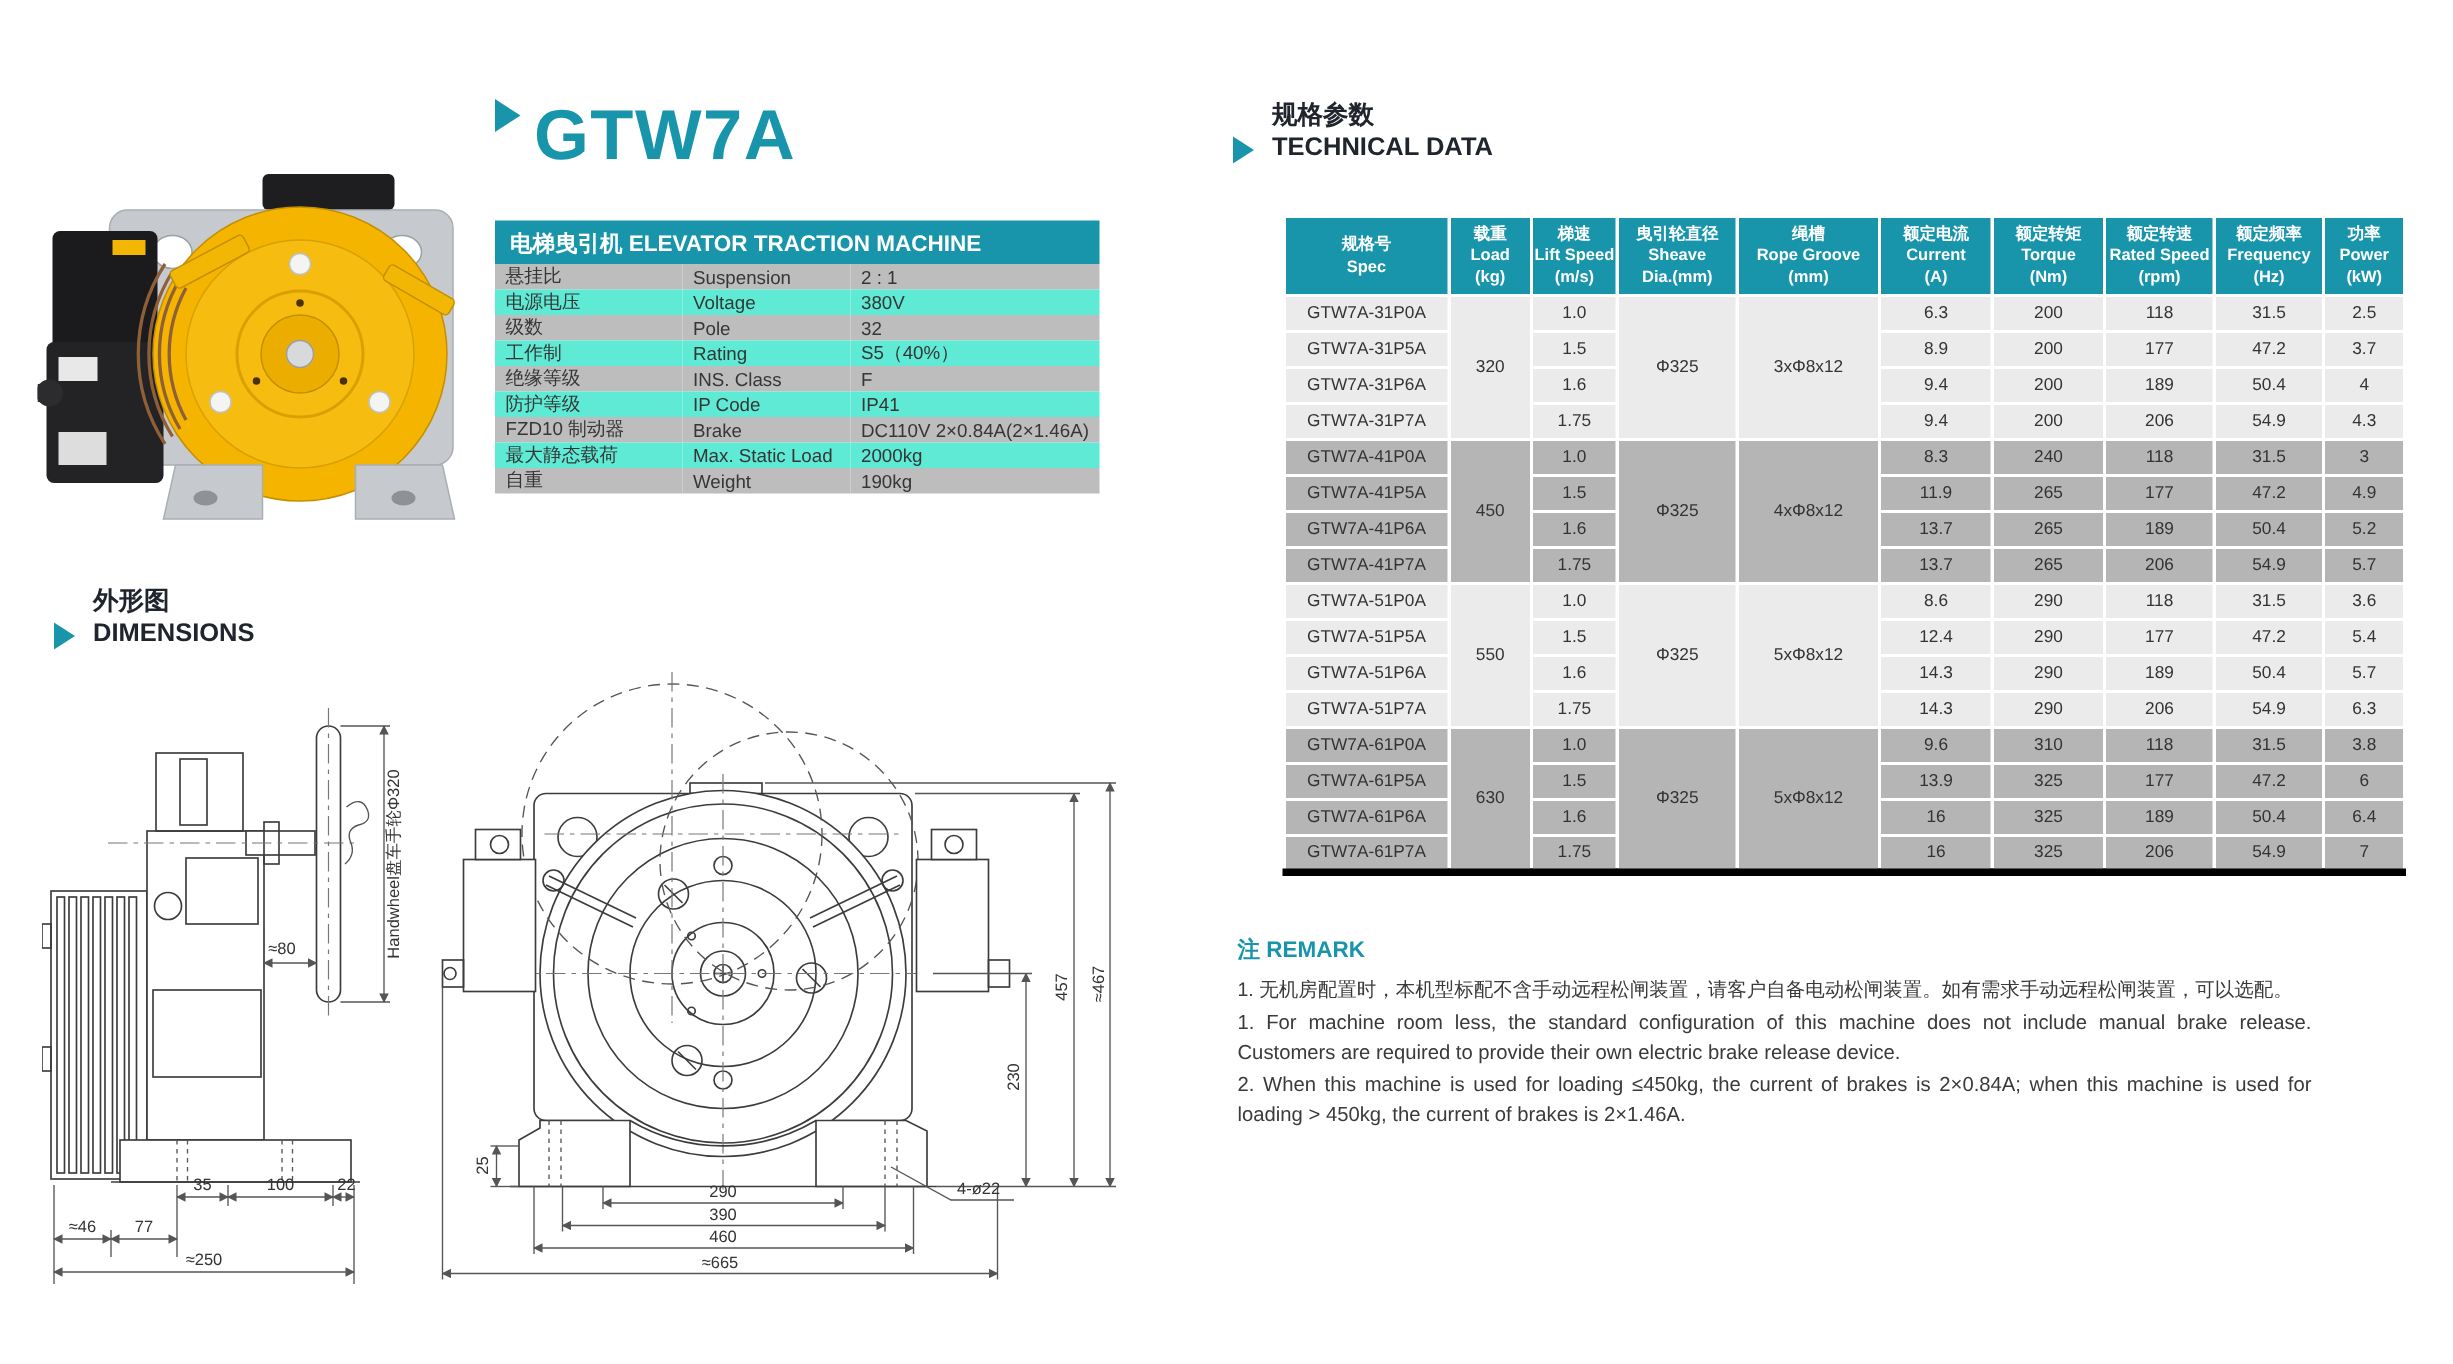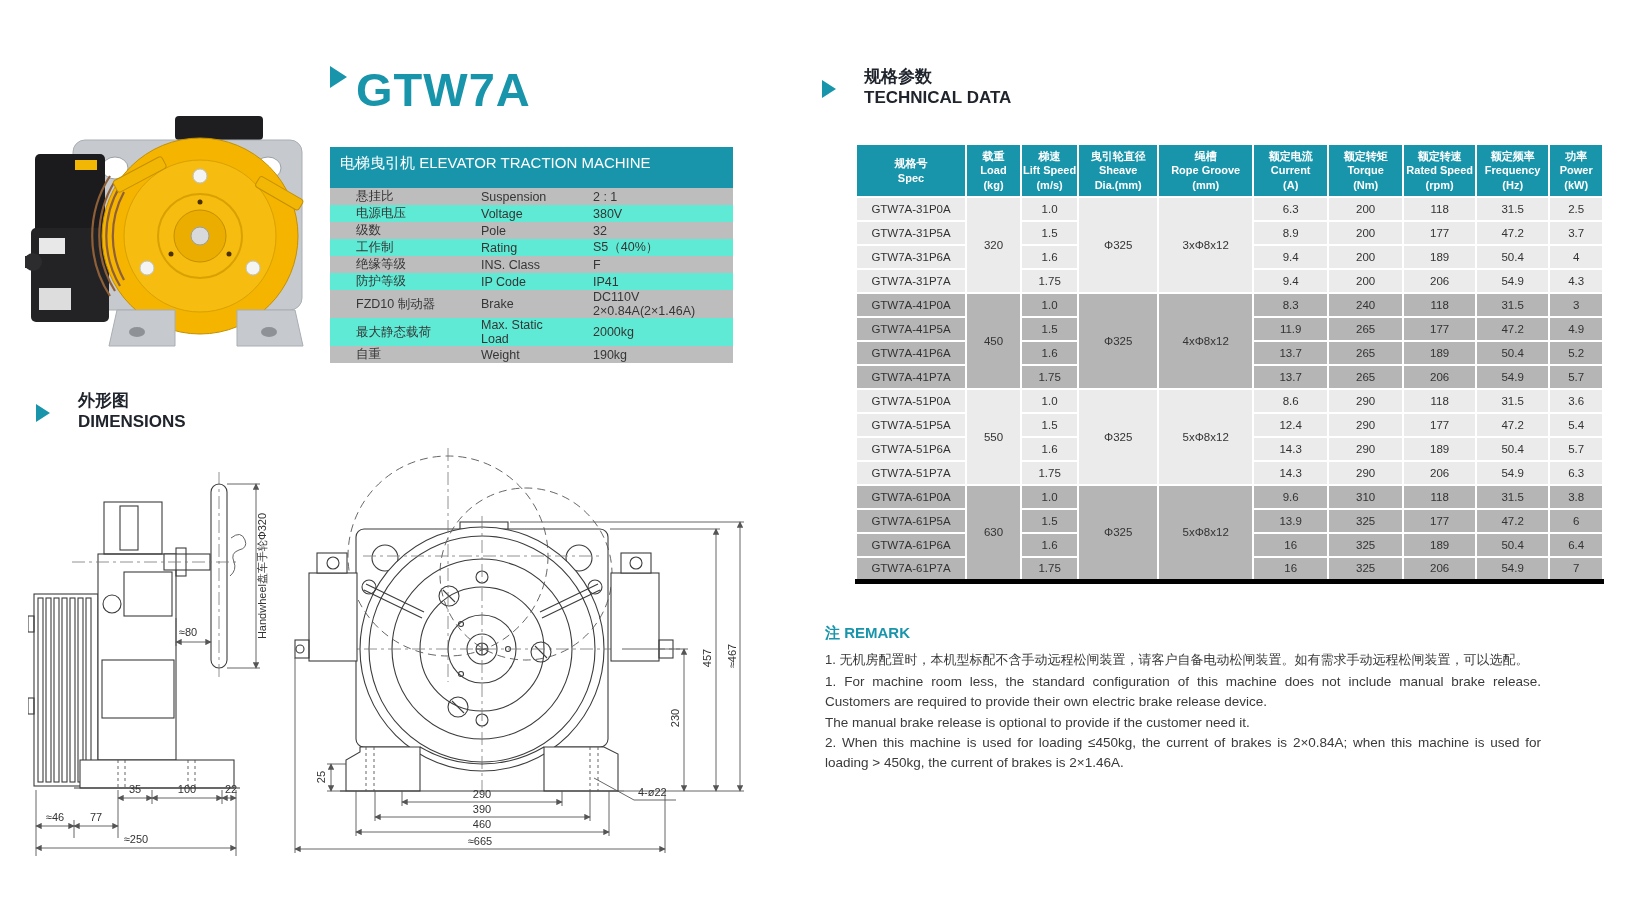--- a/index.html
+++ b/index.html
@@ -9,30 +9,30 @@
   .abs{position:absolute}
   .tri{width:0;height:0;border-style:solid;border-color:transparent transparent transparent #1895AB}
 
   
   .title-block{left:330px;top:66px;display:flex;gap:9px}
   .title-block .tri{border-width:11px 0 11px 17px}
   .title-block h1{font-size:47px;font-weight:bold;color:#1895AB;letter-spacing:1px;line-height:1}
 
   
   .spec-table{left:330px;top:147px;width:403px}
-  .spec-head{background:#1895AB;color:#fff;font-weight:normal;font-size:15px;height:41px;
+  .spec-head{background:#1895AB;color:#fff;font-weight:bold;font-size:15px;height:29px;
              line-height:31px;padding-left:10px}
   .spec-table table{width:100%;border-collapse:collapse;table-layout:fixed}
-  .spec-table td{height:15px;font-size:12.5px;color:#363636;padding-left:26px;vertical-align:middle}
+  .spec-table td{height:15px;font-size:12.5px;color:#363636;padding-left:7px;vertical-align:middle}
   .spec-table col.c1{width:125px}.spec-table col.c2{width:112px}.spec-table col.c3{width:166px}
   .spec-table tr.gray td{background:#BDBDBD}
   .spec-table tr.white td{background:#5eead4}
 
   
-  .heading{display:flex;align-items:center;gap:28px}
+  .heading{display:flex;align-items:flex-end;gap:12px}
   .heading .tri{border-width:9px 0 9px 14px;margin-top:4px}
   .heading .txt{font-weight:bold;color:#20242C;font-size:17px;line-height:1.25}
   .heading .txt span{display:block}
   .tech-heading{left:822px;top:66px}
   .dim-heading{left:36px;top:390px}
 
   
   .tech-table{position:absolute;left:855px;top:143px;border-collapse:collapse;table-layout:fixed;
               border-bottom:5px solid #000000}
   .tech-table th,.tech-table td{border:2px solid #fff;text-align:center;vertical-align:middle;
@@ -588,16 +588,15 @@
 <div class="abs remark">
   <div class="remark-label">
     <span>注</span>
     <span>REMARK</span>
   </div>
   <div class="cn-block">
     <p>1. 无机房配置时，本机型标配不含手动远程松闸装置，请客户自备电动松闸装置。如有需求手动远程松闸装置，可以选配。</p>
   </div>
   <div class="en-block">
     <p>1. For machine room less, the standard configuration of this machine does not include manual brake release. Customers are required to provide their own electric brake release device.</p>
-    <p>The manual brake release is optional to provide if the customer need it.</p>
     <p>2. When this machine is used for loading ≤450kg, the current of brakes is 2×0.84A; when this machine is used for loading &gt; 450kg, the current  of brakes is 2×1.46A.</p>
   </div>
 </div>
 
 </body></html>

